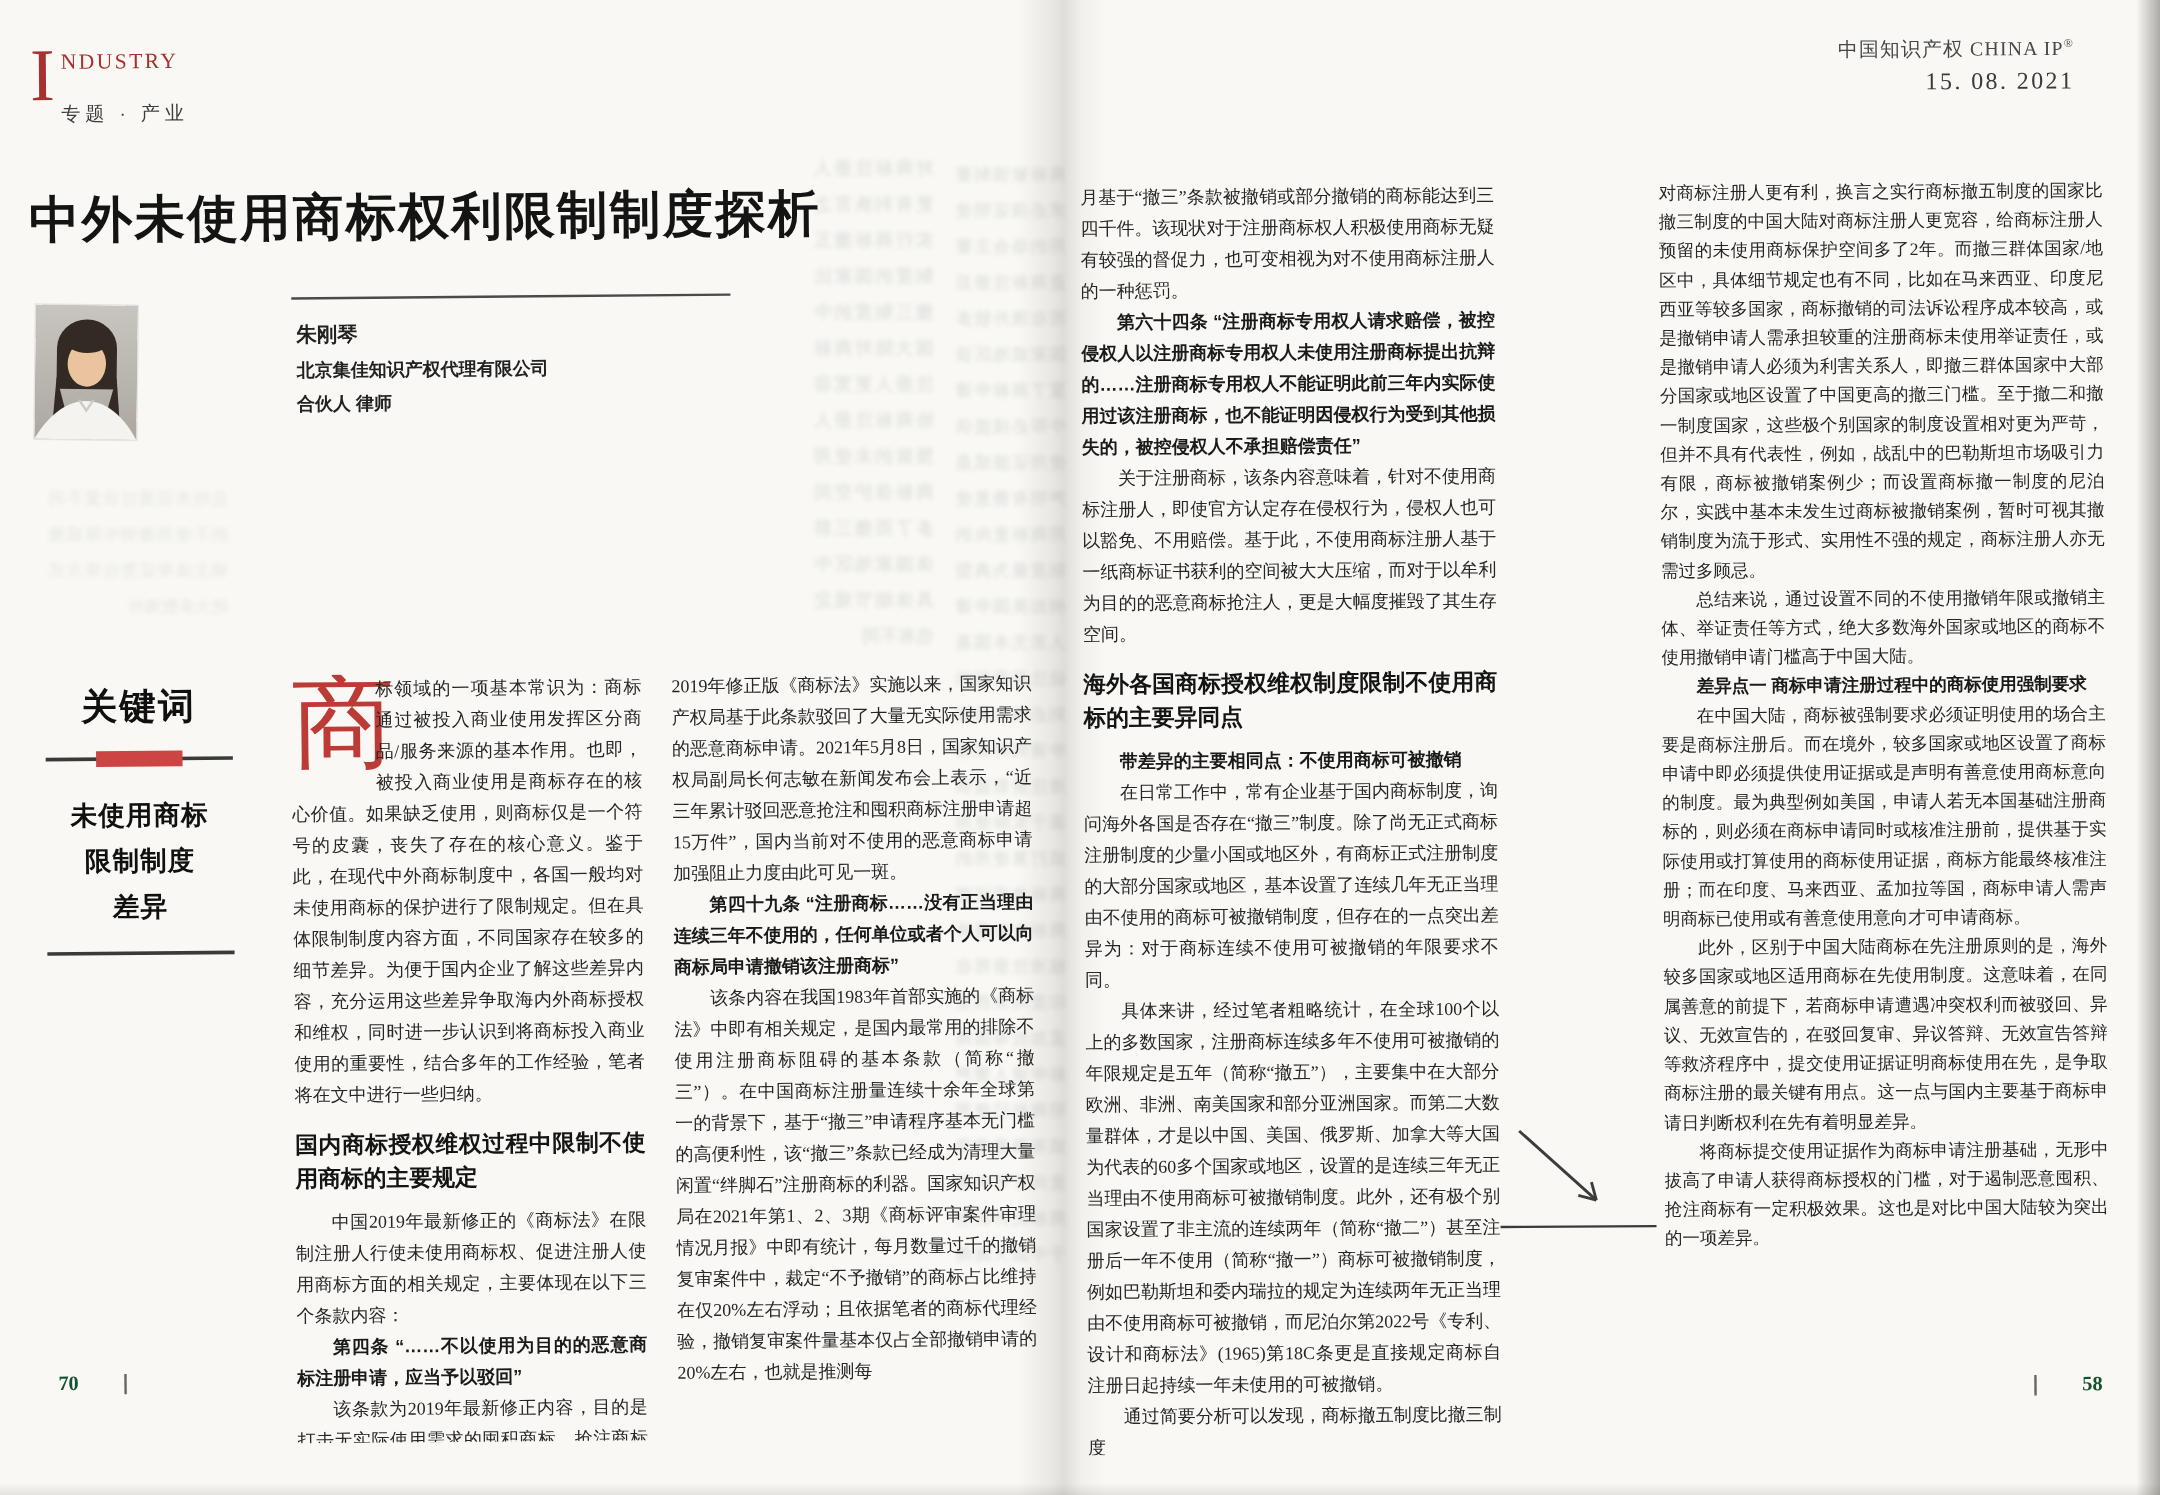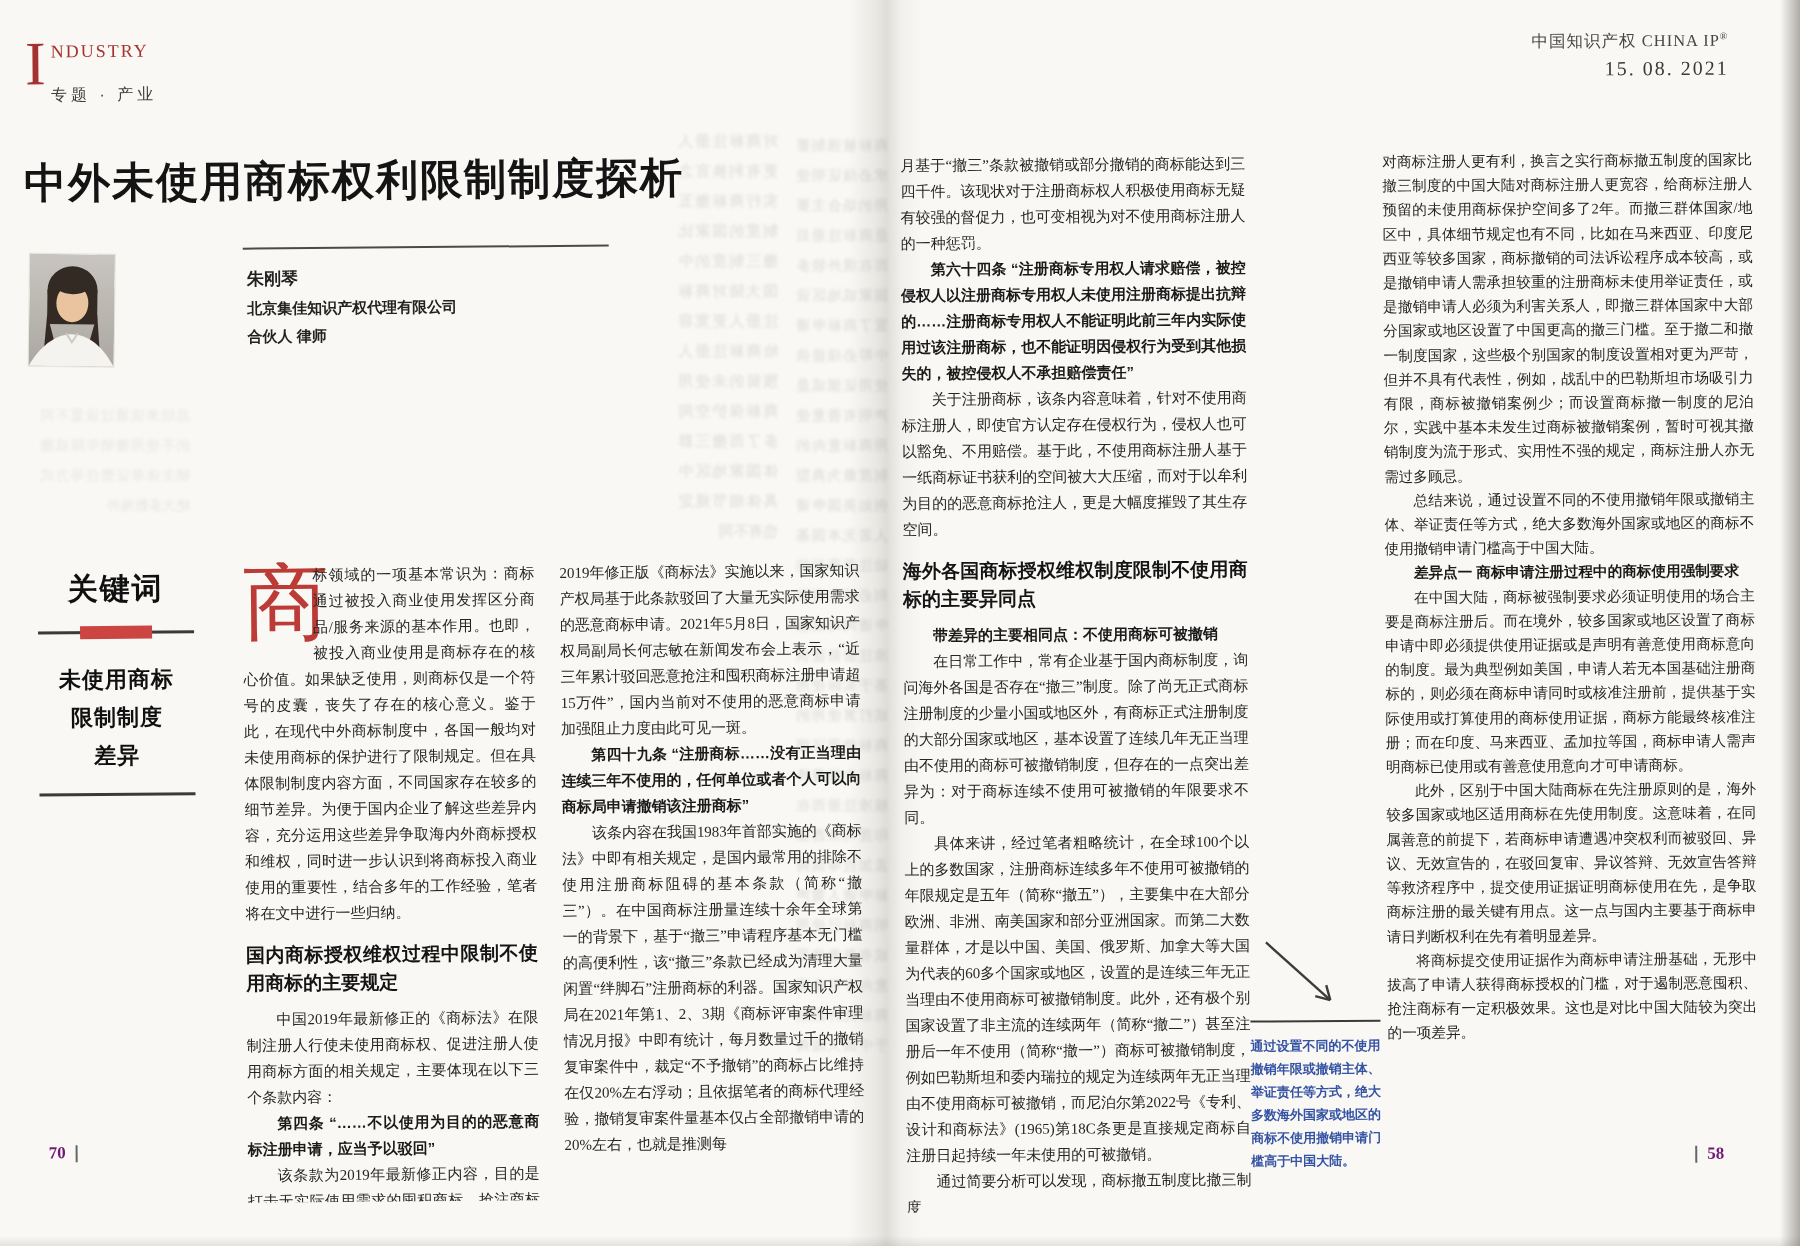--- a/index.html
+++ b/index.html
@@ -66,21 +66,21 @@
   h3.section{font-family:"Liberation Sans","DejaVu Sans",sans-serif;font-size:19px;line-height:28px;
     font-weight:700;color:#141414;margin:15px 0 9px;text-indent:0;}
   .statute{font-family:"Liberation Sans","DejaVu Sans",sans-serif;font-weight:700;color:#1a1a1a;}
   .subbold{font-family:"Liberation Sans","DejaVu Sans",sans-serif;font-weight:700;color:#1a1a1a;}
   
   .pullquote{position:absolute;left:368px;top:938px;width:132px;}
   .pq-rule{width:130px;height:2px;background:#3a3a3a;margin-top:6px;}
   .pq-text{margin-top:12px;width:130px;font-family:"Liberation Sans","DejaVu Sans",sans-serif;
     font-size:13px;font-weight:700;line-height:23px;color:#3553a4;text-align:justify;}
   
-  .pgnum{position:absolute;display:flex;align-items:center;font-size:17px;font-weight:700;color:#701a75;}
+  .pgnum{position:absolute;display:flex;align-items:center;font-size:17px;font-weight:700;color:#14532d;gap:28px;}
   .pgnum .bar{width:2px;height:17px;background:#666;}
   .pgnum-left{left:44px;top:1140px;}
   .pgnum-left .bar{margin-left:10px;}
   .pgnum-right{left:812px;top:1146px;}
   .pgnum-right .bar{margin-right:10px;}
 </style>
 </head>
 <body>
 
 <div class="sheet">
@@ -190,21 +190,20 @@
       <p class="ind">此外，区别于中国大陆商标在先注册原则的是，海外较多国家或地区适用商标在先使用制度。这意味着，在同属善意的前提下，若商标申请遭遇冲突权利而被驳回、异议、无效宣告的，在驳回复审、异议答辩、无效宣告答辩等救济程序中，提交使用证据证明商标使用在先，是争取商标注册的最关键有用点。这一点与国内主要基于商标申请日判断权利在先有着明显差异。</p>
       <p class="ind">将商标提交使用证据作为商标申请注册基础，无形中拔高了申请人获得商标授权的门槛，对于遏制恶意囤积、抢注商标有一定积极效果。这也是对比中国大陆较为突出的一项差异。</p>
     </div>
 
     <div class="pullquote">
       <svg width="126" height="72" viewBox="0 0 126 72">
         <line x1="16" y1="4" x2="80" y2="62" stroke="#3c3c3c" stroke-width="2.4"></line>
         <path d="M80 62 L65 58 M80 62 L76 47" stroke="#3c3c3c" stroke-width="2.4" fill="none"></path>
       </svg>
       <div class="pq-rule"></div>
-      <div class="pq-text">通过设置不同的不使用撤销年限或撤销主体、举证责任等方式，绝大多数海外国家或地区的商标不使用撤销申请门槛高于中国大陆。</div>
     </div>
 
     <div class="pgnum pgnum-right">
       <span class="bar"></span>
       <span>58</span>
     </div>
   </div>
 
   <div class="gutter-shadow"></div>
   <div class="edge-right"></div>

